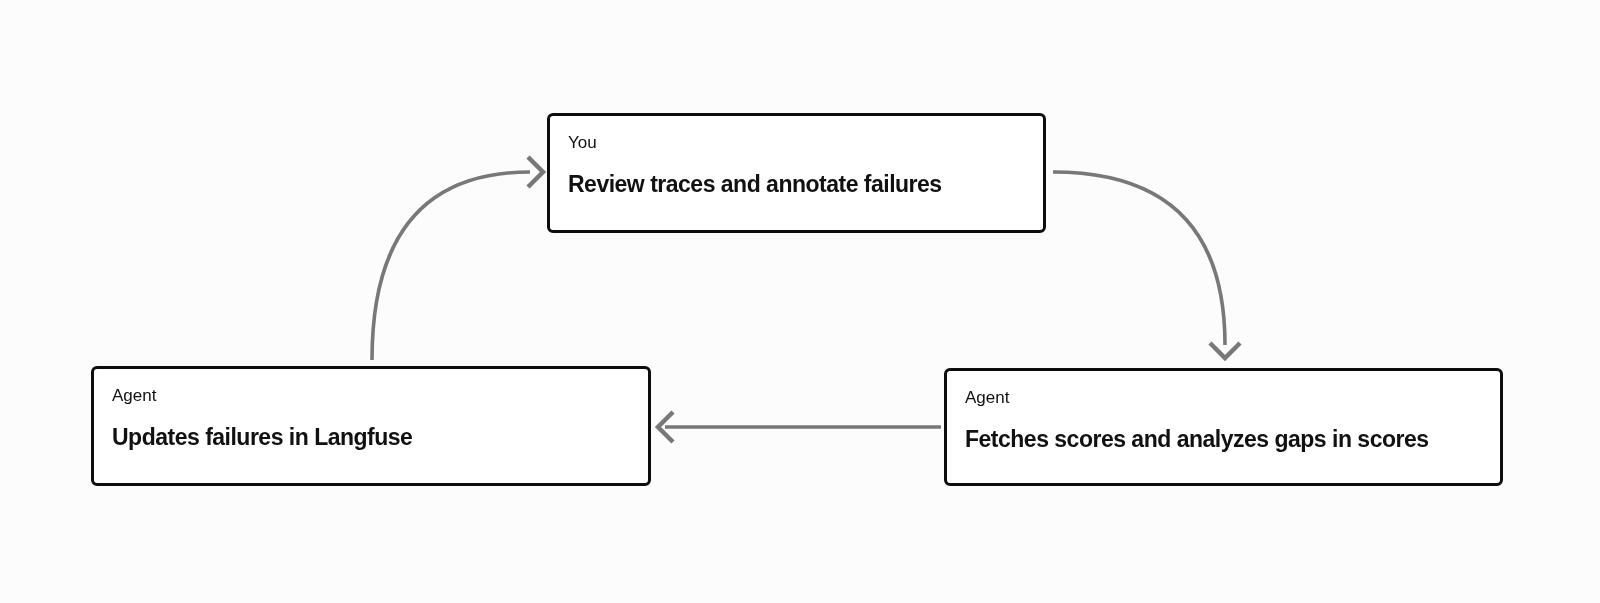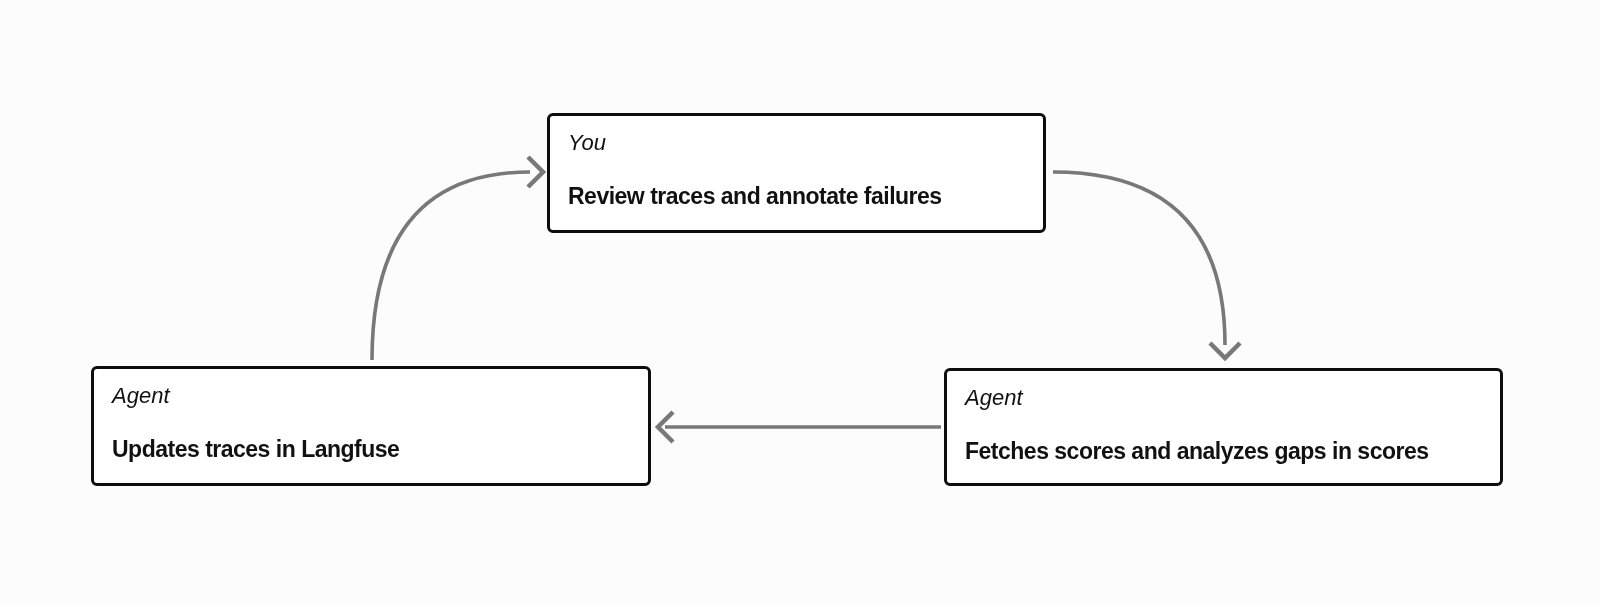--- a/index.html
+++ b/index.html
@@ -48,27 +48,26 @@
   .node {
     position: absolute;
     background: var(--node-background);
     border: 3px solid var(--node-border);
     border-radius: 6px;
     padding: 16px 18px;
     display: flex;
     flex-direction: column;
   }
   .node .actor {
-    font-style: italic;
-    font-size: 22px;
+    font-size: 17px;
     line-height: 22px;
     color: var(--text);
   }
   .node .action {
-    margin-top: 28px;
+    margin-top: 16px;
     font-weight: bold;
     font-size: 23px;
     letter-spacing: -0.5px;
     line-height: 28px;
     white-space: nowrap;
     color: var(--text);
   }
   .node-top    { left: 547px; top: 113px; width: 499px; height: 120px; }
   .node-left   { left: 91px;  top: 366px; width: 560px; height: 120px; }
   .node-right  { left: 944px; top: 368px; width: 559px; height: 118px; }
@@ -96,21 +95,21 @@
     </g>
   </svg>
 
   <div class="node node-top">
     <span class="actor">You</span>
     <span class="action">Review traces and annotate failures</span>
   </div>
 
   <div class="node node-left">
     <span class="actor">Agent</span>
-    <span class="action">Updates traces in Langfuse</span>
+    <span class="action">Updates failures in Langfuse</span>
   </div>
 
   <div class="node node-right">
     <span class="actor">Agent</span>
     <span class="action">Fetches scores and analyzes gaps in scores</span>
   </div>
 
 </div>
 
 </body></html>

